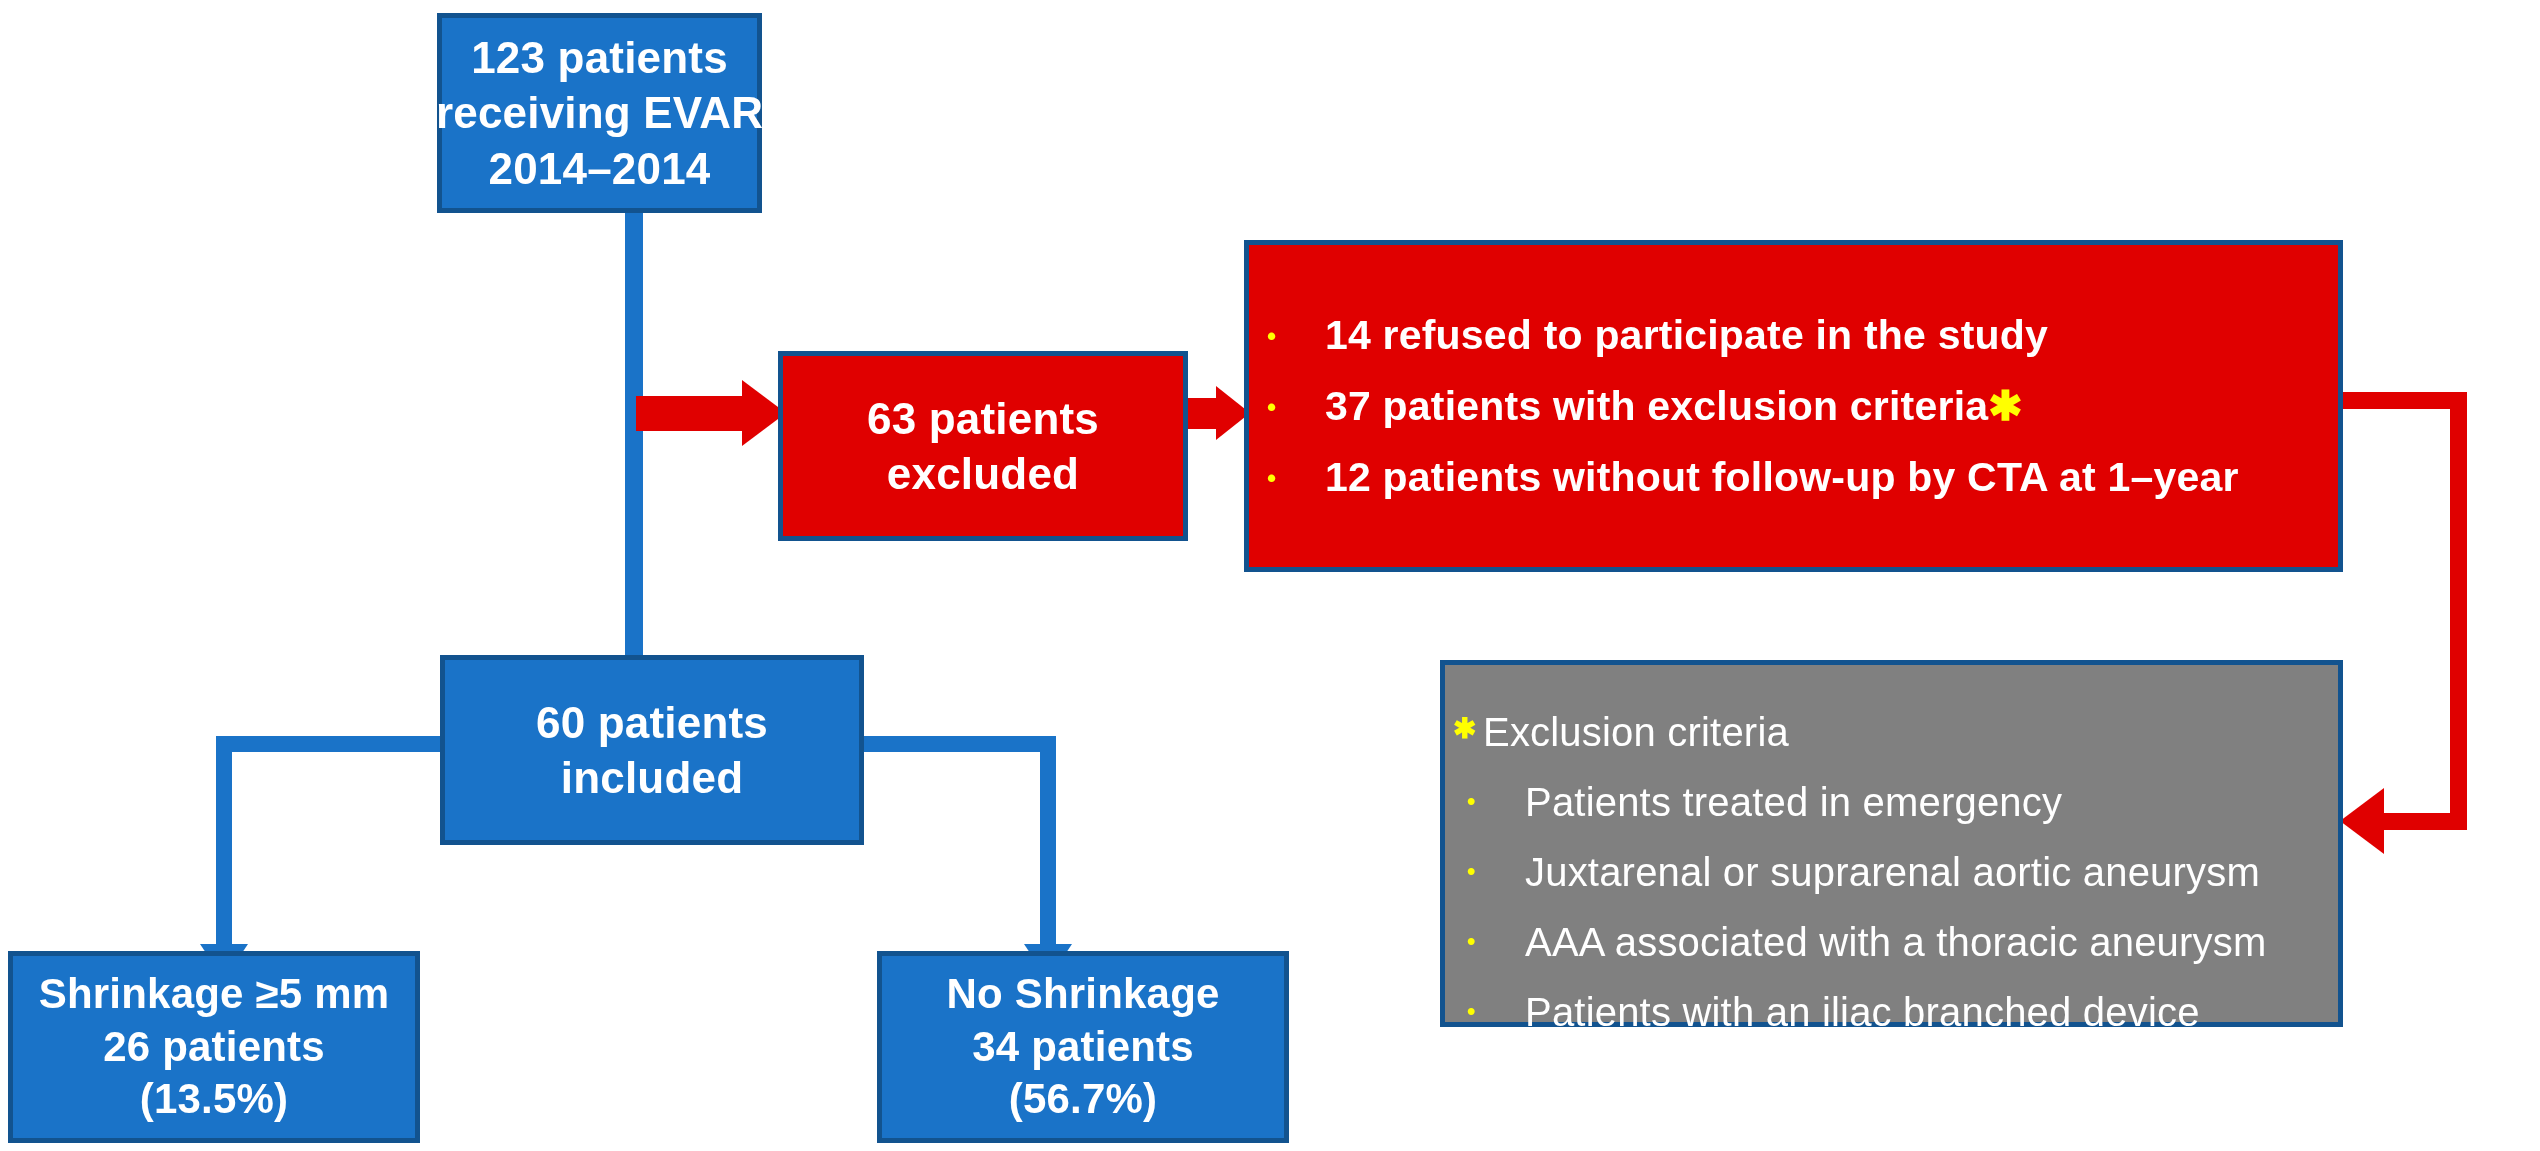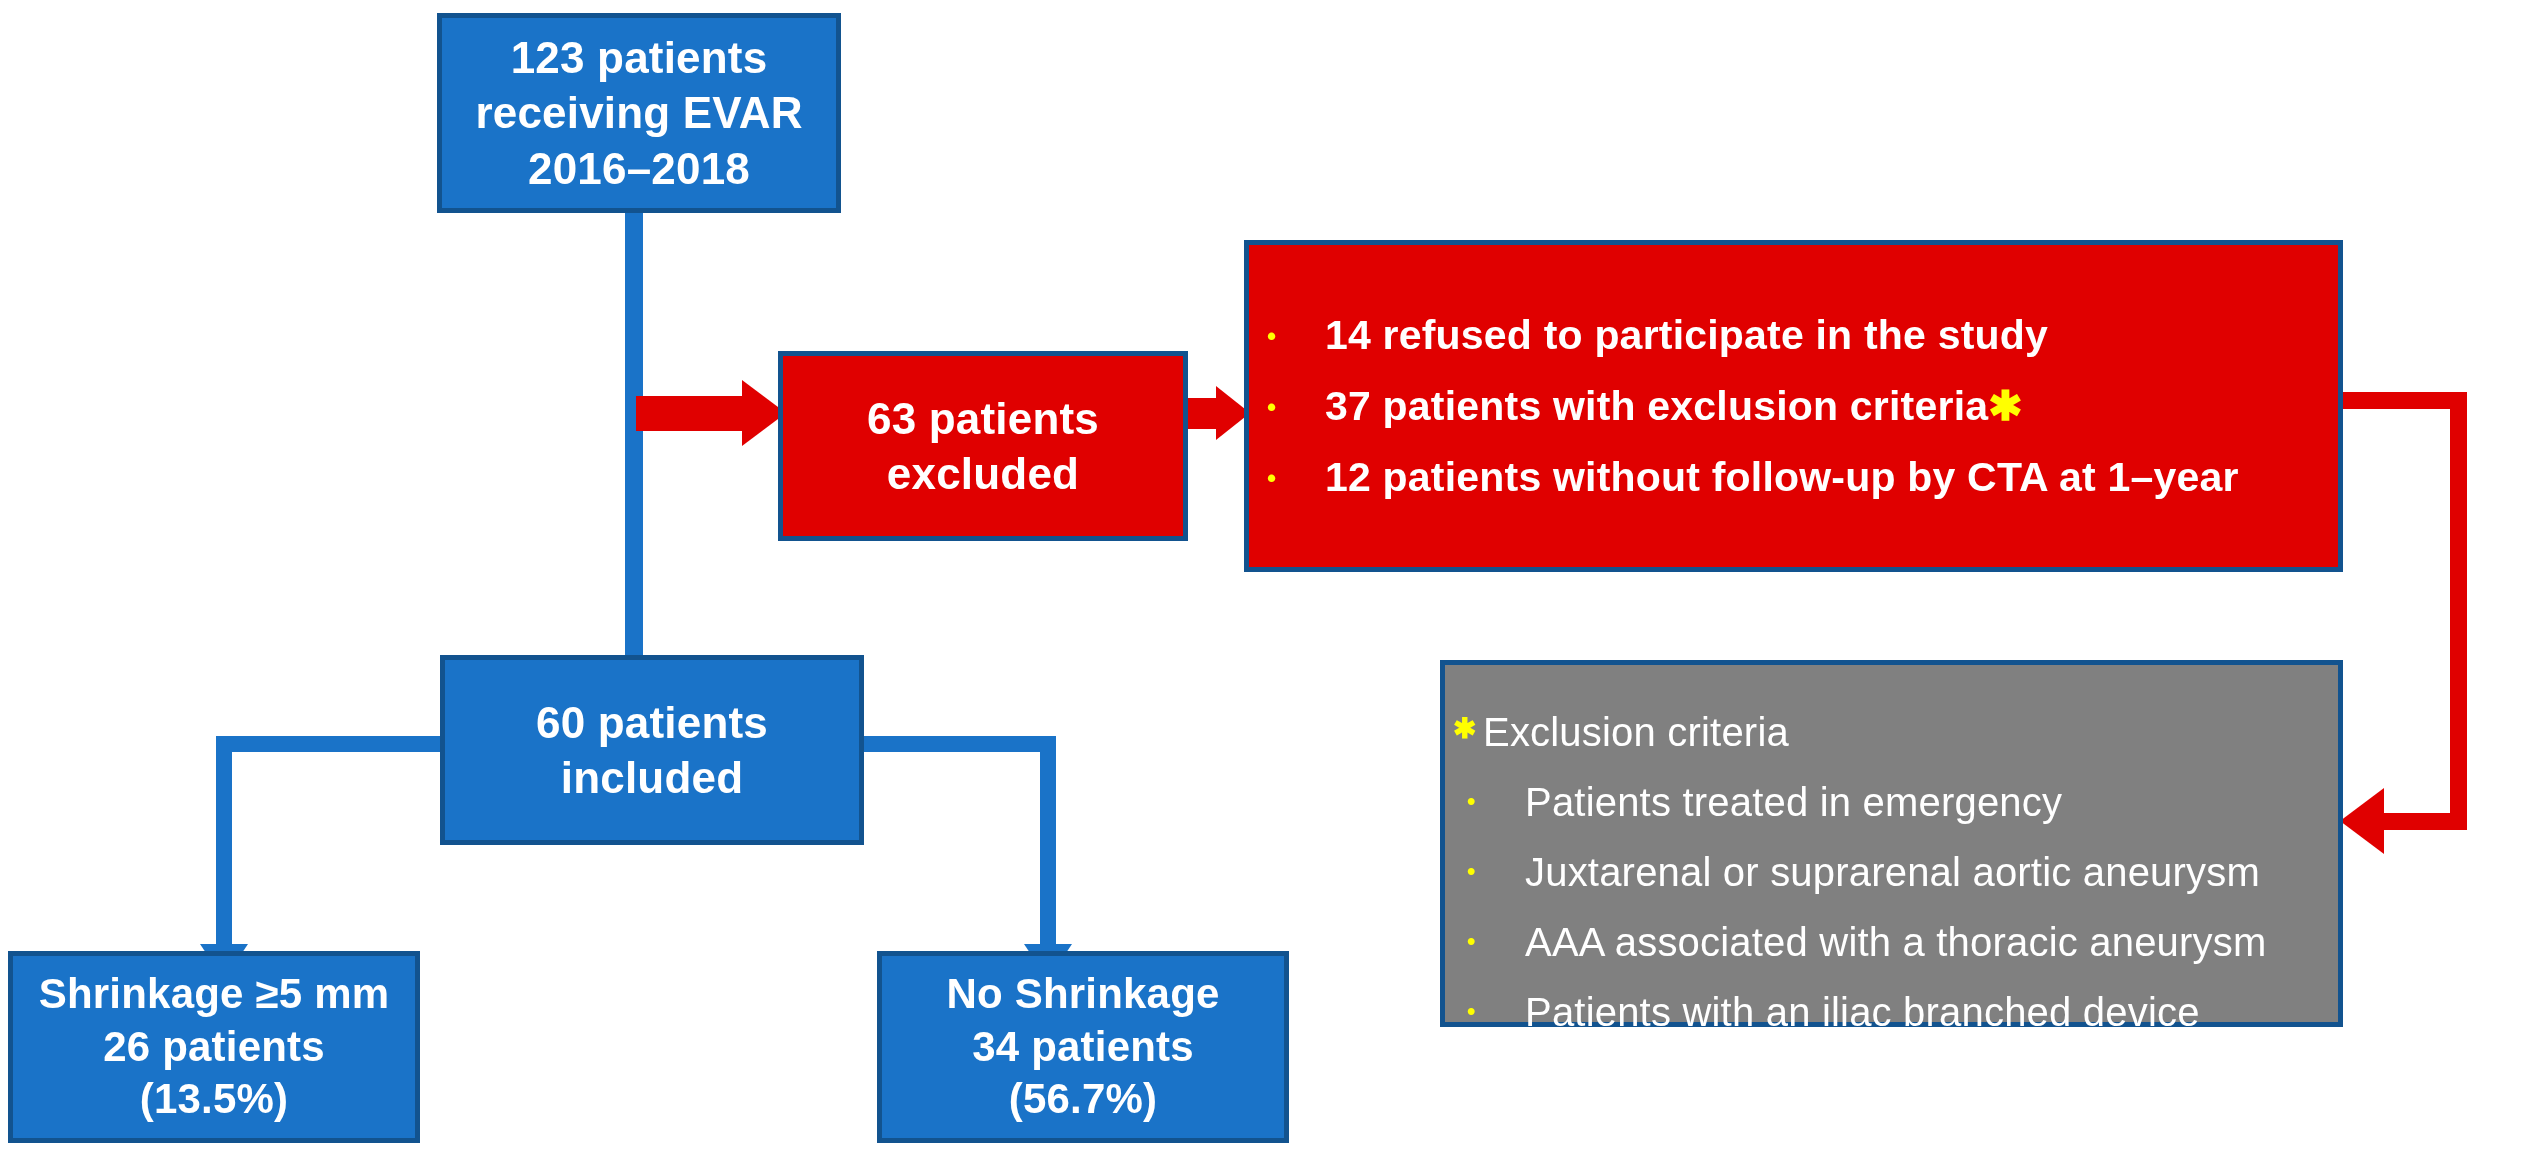--- a/index.html
+++ b/index.html
@@ -163,24 +163,24 @@
   <div class="arrow left-red" style="left:2340px; top:788px;"></div>
 
   <div class="conn blue" style="left:216px; top:736px; width:230px; height:16px;"></div>
   <div class="conn blue" style="left:216px; top:736px; width:16px; height:215px;"></div>
   <div class="arrow down-blue thin" style="left:200px; top:944px;"></div>
 
   <div class="conn blue" style="left:836px; top:736px; width:220px; height:16px;"></div>
   <div class="conn blue" style="left:1040px; top:736px; width:16px; height:215px;"></div>
   <div class="arrow down-blue thin" style="left:1024px; top:944px;"></div>
 
-  <div class="node blue" id="enrolled-box" style="left:437px; top:13px; width:404px; height:200px; font-size:44px;">
+  <div class="node blue" id="enrolled-box" style="left:437px; top:13px; width:325px; height:200px; font-size:44px;">
     <span class="ln">123 patients</span>
     <span class="ln">receiving EVAR</span>
-    <span class="ln">2016–2018</span>
+    <span class="ln">2014–2014</span>
   </div>
 
   <div class="node red" id="excluded-box" style="left:778px; top:318px; width:410px; height:190px; font-size:44px;margin-top:33px;">
     <span class="ln">63 patients</span>
     <span class="ln">excluded</span>
   </div>
 
   <div class="node red" id="red-detail-box" style="left:1244px; top:240px; width:1099px; height:332px; justify-content:center; align-items:flex-start;">
     <ul class="bullet-list">
       <li>

